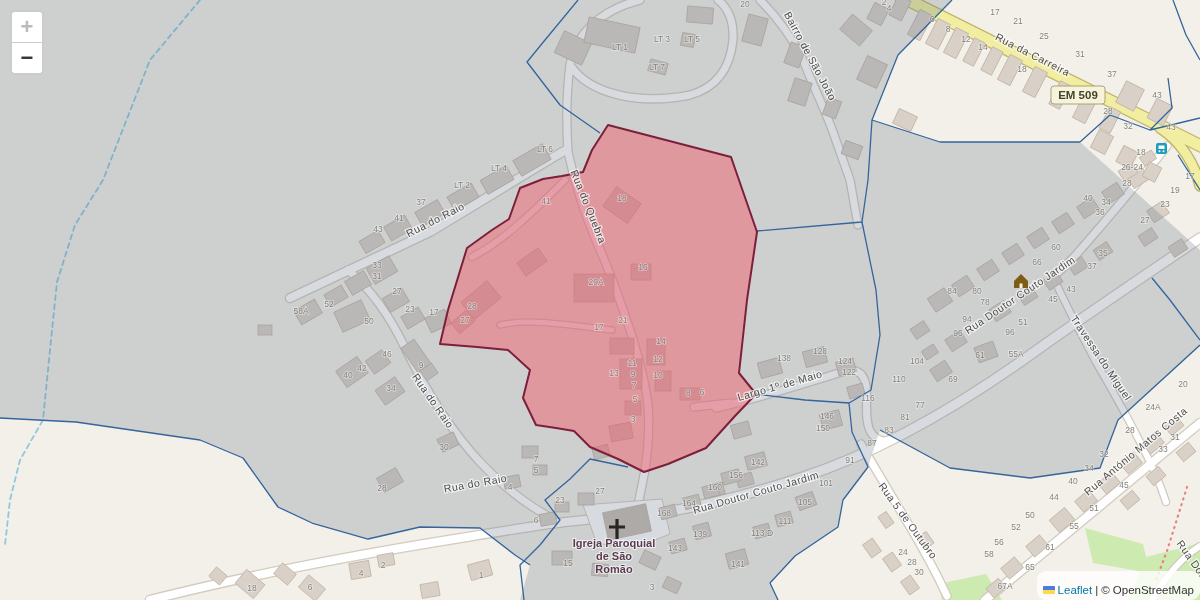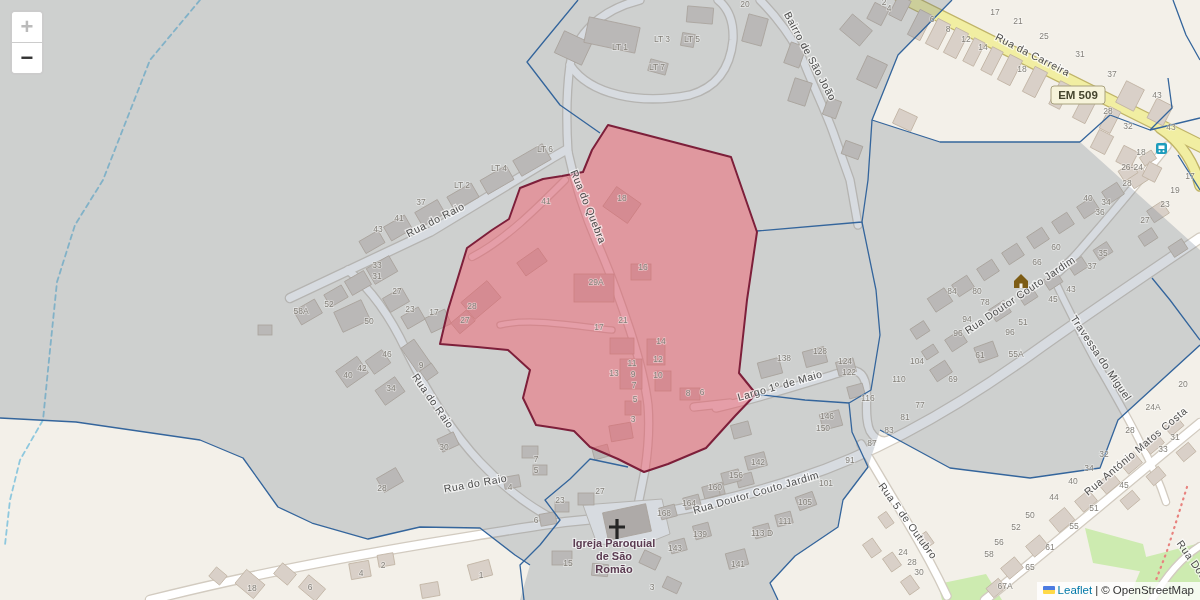--- a/index.html
+++ b/index.html
@@ -16,21 +16,21 @@
   .shield-text{font-size:11.5px;font-weight:bold;fill:#45452e;text-anchor:middle;}
   
   .zoom-ctl{position:absolute;top:10px;left:10px;border:2px solid rgba(0,0,0,.2);
       border-radius:5px;background:#fff;z-index:10;}
   .zoom-ctl a{display:block;width:30px;height:30px;line-height:29px;text-align:center;
       font:bold 22px/29px "Liberation Sans",sans-serif;text-decoration:none;background:#fff;}
   .zin{color:#bbb;border-bottom:1px solid #ccc;border-radius:4px 4px 0 0;cursor:default;}
   .zout{color:#333;border-radius:0 0 4px 4px;cursor:pointer;}
   
   .attrib{position:absolute;right:0;bottom:0;background:rgba(255,255,255,.8);
-      padding:1px 6px 2px 6px;font-size:11.5px;color:#333;z-index:10;line-height:15px;}
+      padding:12px 6px 2px 6px;font-size:11.5px;color:#333;z-index:10;line-height:15px;border-radius:9px;}
   .attrib a{text-decoration:none;}
   .flag{display:inline-block;width:12px;height:8px;border-radius:1px;margin-right:3px;
       background:linear-gradient(to bottom,#4C7BE1 0 50%,#FFD948 50% 100%);}
   .lf{color:#0078A8;cursor:pointer;}
   .sep{margin:0 3px;color:#333;}
   .cp{color:#333;cursor:pointer;}
 </style>
 </head>
 <body>
 

